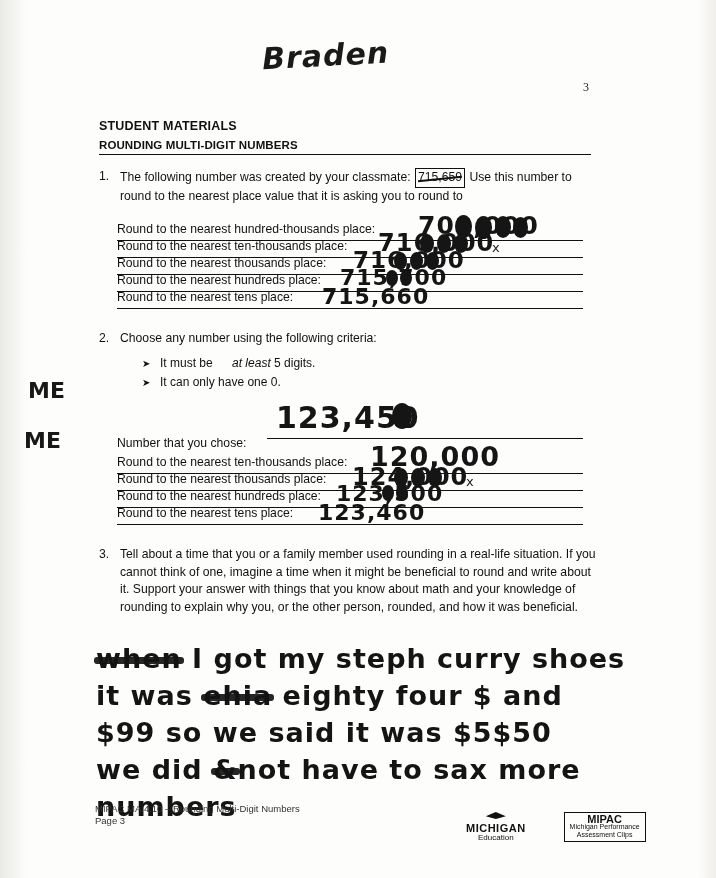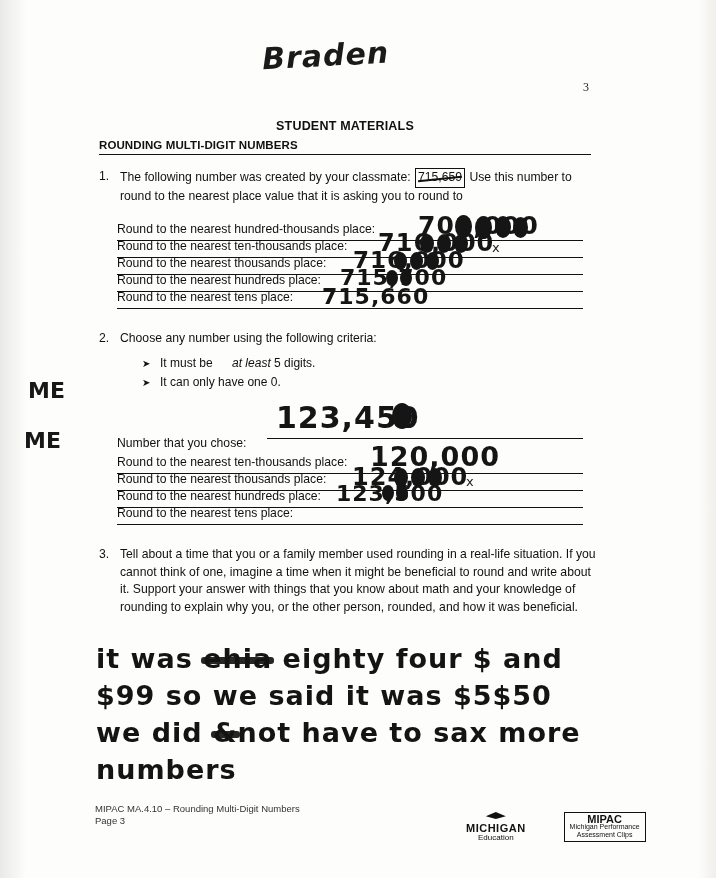--- a/index.html
+++ b/index.html
@@ -65,21 +65,20 @@
   .hdr {
     position: absolute;
     left: 99px;
     top: 119px;
     width: 492px;
   }
   .hdr-title {
     font-size: 12.5px;
     font-weight: bold;
     letter-spacing: .2px;
-    text-align: center;
   }
   .hdr-sub {
     font-size: 11.5px;
     font-weight: bold;
     margin-top: 6px;
     letter-spacing: .1px;
   }
   .hdr-rule {
     border-bottom: 1.3px solid #111;
     margin-top: 3px;
@@ -351,30 +350,32 @@
   <div class="xmark" style="left:466px; top:474px;">x</div>
 
   <div class="ansrow" style="left:117px; top:489px;">Round to the nearest hundreds place:</div>
   <div class="ansline" style="left:117px; top:507px; width:466px;"></div>
   <div class="ha" style="left:336px; top:481px; font-size:22px;">123,500</div>
   <div class="blob" style="left:382px; top:485px; width:12px; height:16px;"></div>
   <div class="blob" style="left:396px; top:485px; width:12px; height:16px;"></div>
 
   <div class="ansrow" style="left:117px; top:506px;">Round to the nearest tens place:</div>
   <div class="ansline" style="left:117px; top:524px; width:466px;"></div>
+  <div class="ha" style="left:318px; top:500px; font-size:22px;">123,460</div>
 
   <div class="margin-note" style="left:28px; top:378px;">ME</div>
   <div class="margin-note" style="left:24px; top:428px;">ME</div>
 
   <div class="q" id="q3">
     <span class="q-num">3.</span>
     <div class="q-body">Tell about a time that you or a family member used rounding in a real-life situation.  If you cannot think of one, imagine a time when it might be beneficial to round and write about it.  Support your answer with things that you know about math and your knowledge of rounding to explain why you, or the other person, rounded, and how it was beneficial.</div>
   </div>
 
   <div class="essay">
+    <span class="ln"><span class="scratch">when</span><span> I got my steph curry shoes</span></span>
     <span class="ln"><span>it was </span><span class="scratch">ehia</span><span> eighty four $ and</span></span>
     <span class="ln">$99 so we said it was $5$50</span>
     <span class="ln"><span>we did </span><span class="scratch">&amp;</span><span>not have to sax more</span></span>
     <span class="ln">numbers</span>
   </div>
 
   <div class="footer">
     <div>MIPAC MA.4.10 – Rounding Multi-Digit Numbers</div>
     <div>Page 3</div>
   </div>

